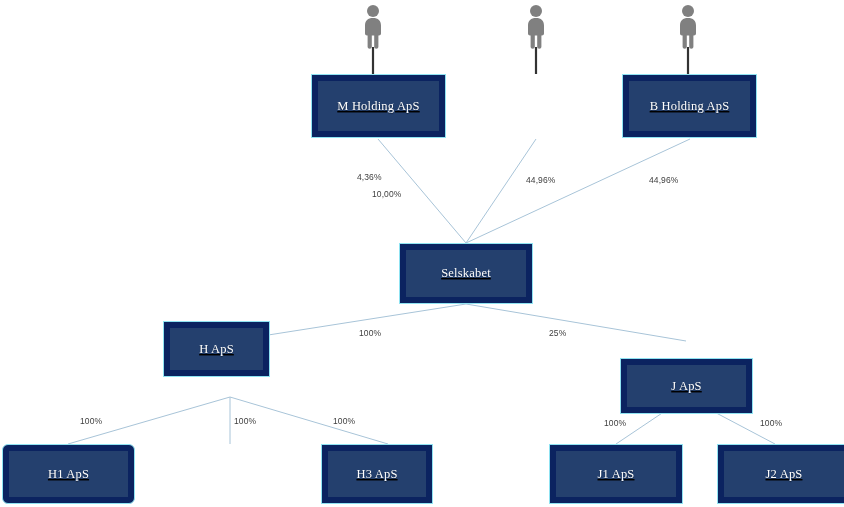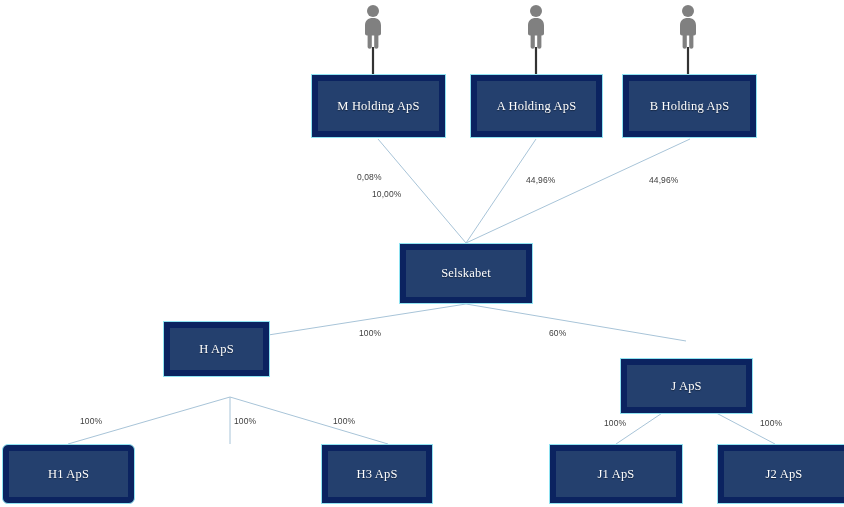--- a/index.html
+++ b/index.html
@@ -18,20 +18,21 @@
   
   .node{
     position:absolute;
     box-sizing:border-box;
     background:#0b2360;
     border:1px solid #8fe3f2;
     display:flex;
     align-items:center;
     justify-content:flex-end;
     padding:6px;
+    text-decoration:underline;
   }
   .node .inner{
     width:100%;
     height:100%;
     box-sizing:border-box;
     background:#24406e;
     display:flex;
     align-items:center;
     justify-content:center;
   }
@@ -106,25 +107,20 @@
       <path d="M13 15c-5.2 0-8 2.6-8 7.4v8.2c0 1.2 .9 2 2 2h.6v11.2c0 1.2 .9 2 2.1 2s2.1-.8 2.1-2V32.6h2.4v11.2c0 1.2 .9 2 2.1 2s2.1-.8 2.1-2V32.6h.6c1.1 0 2-.8 2-2v-8.2C21 17.6 18.2 15 13 15z"></path>
     </svg>
   </div>
 
   <div class="node" style="left:311px;top:74px;width:135px;height:64px;">
     <div class="inner">
       <span class="label">M Holding ApS</span>
     </div>
   </div>
 
-  <div class="node" style="left:470px;top:74px;width:133px;height:64px;">
-    <div class="inner">
-      <span class="label">A Holding ApS</span>
-    </div>
-  </div>
 
   <div class="node" style="left:622px;top:74px;width:135px;height:64px;">
     <div class="inner">
       <span class="label">B Holding ApS</span>
     </div>
   </div>
 
   <div class="node" style="left:399px;top:243px;width:134px;height:61px;">
     <div class="inner">
       <span class="label">Selskabet</span>
@@ -161,27 +157,27 @@
       <span class="label">J1 ApS</span>
     </div>
   </div>
 
   <div class="node" style="left:708px;top:444px;width:134px;height:60px;margin-left:9px;">
     <div class="inner">
       <span class="label">J2 ApS</span>
     </div>
   </div>
 
-  <div class="pct" style="left:357px;top:172px;">0,08%</div>
+  <div class="pct" style="left:357px;top:172px;">4,36%</div>
   <div class="pct" style="left:372px;top:189px;">10,00%</div>
   <div class="pct" style="left:526px;top:175px;">44,96%</div>
   <div class="pct" style="left:649px;top:175px;">44,96%</div>
 
   <div class="pct" style="left:359px;top:328px;">100%</div>
-  <div class="pct" style="left:549px;top:328px;">60%</div>
+  <div class="pct" style="left:549px;top:328px;">25%</div>
 
   <div class="pct" style="left:80px;top:416px;">100%</div>
   <div class="pct" style="left:234px;top:416px;">100%</div>
   <div class="pct" style="left:333px;top:416px;">100%</div>
 
   <div class="pct" style="left:604px;top:418px;">100%</div>
   <div class="pct" style="left:760px;top:418px;">100%</div>
 
 </div>
 

